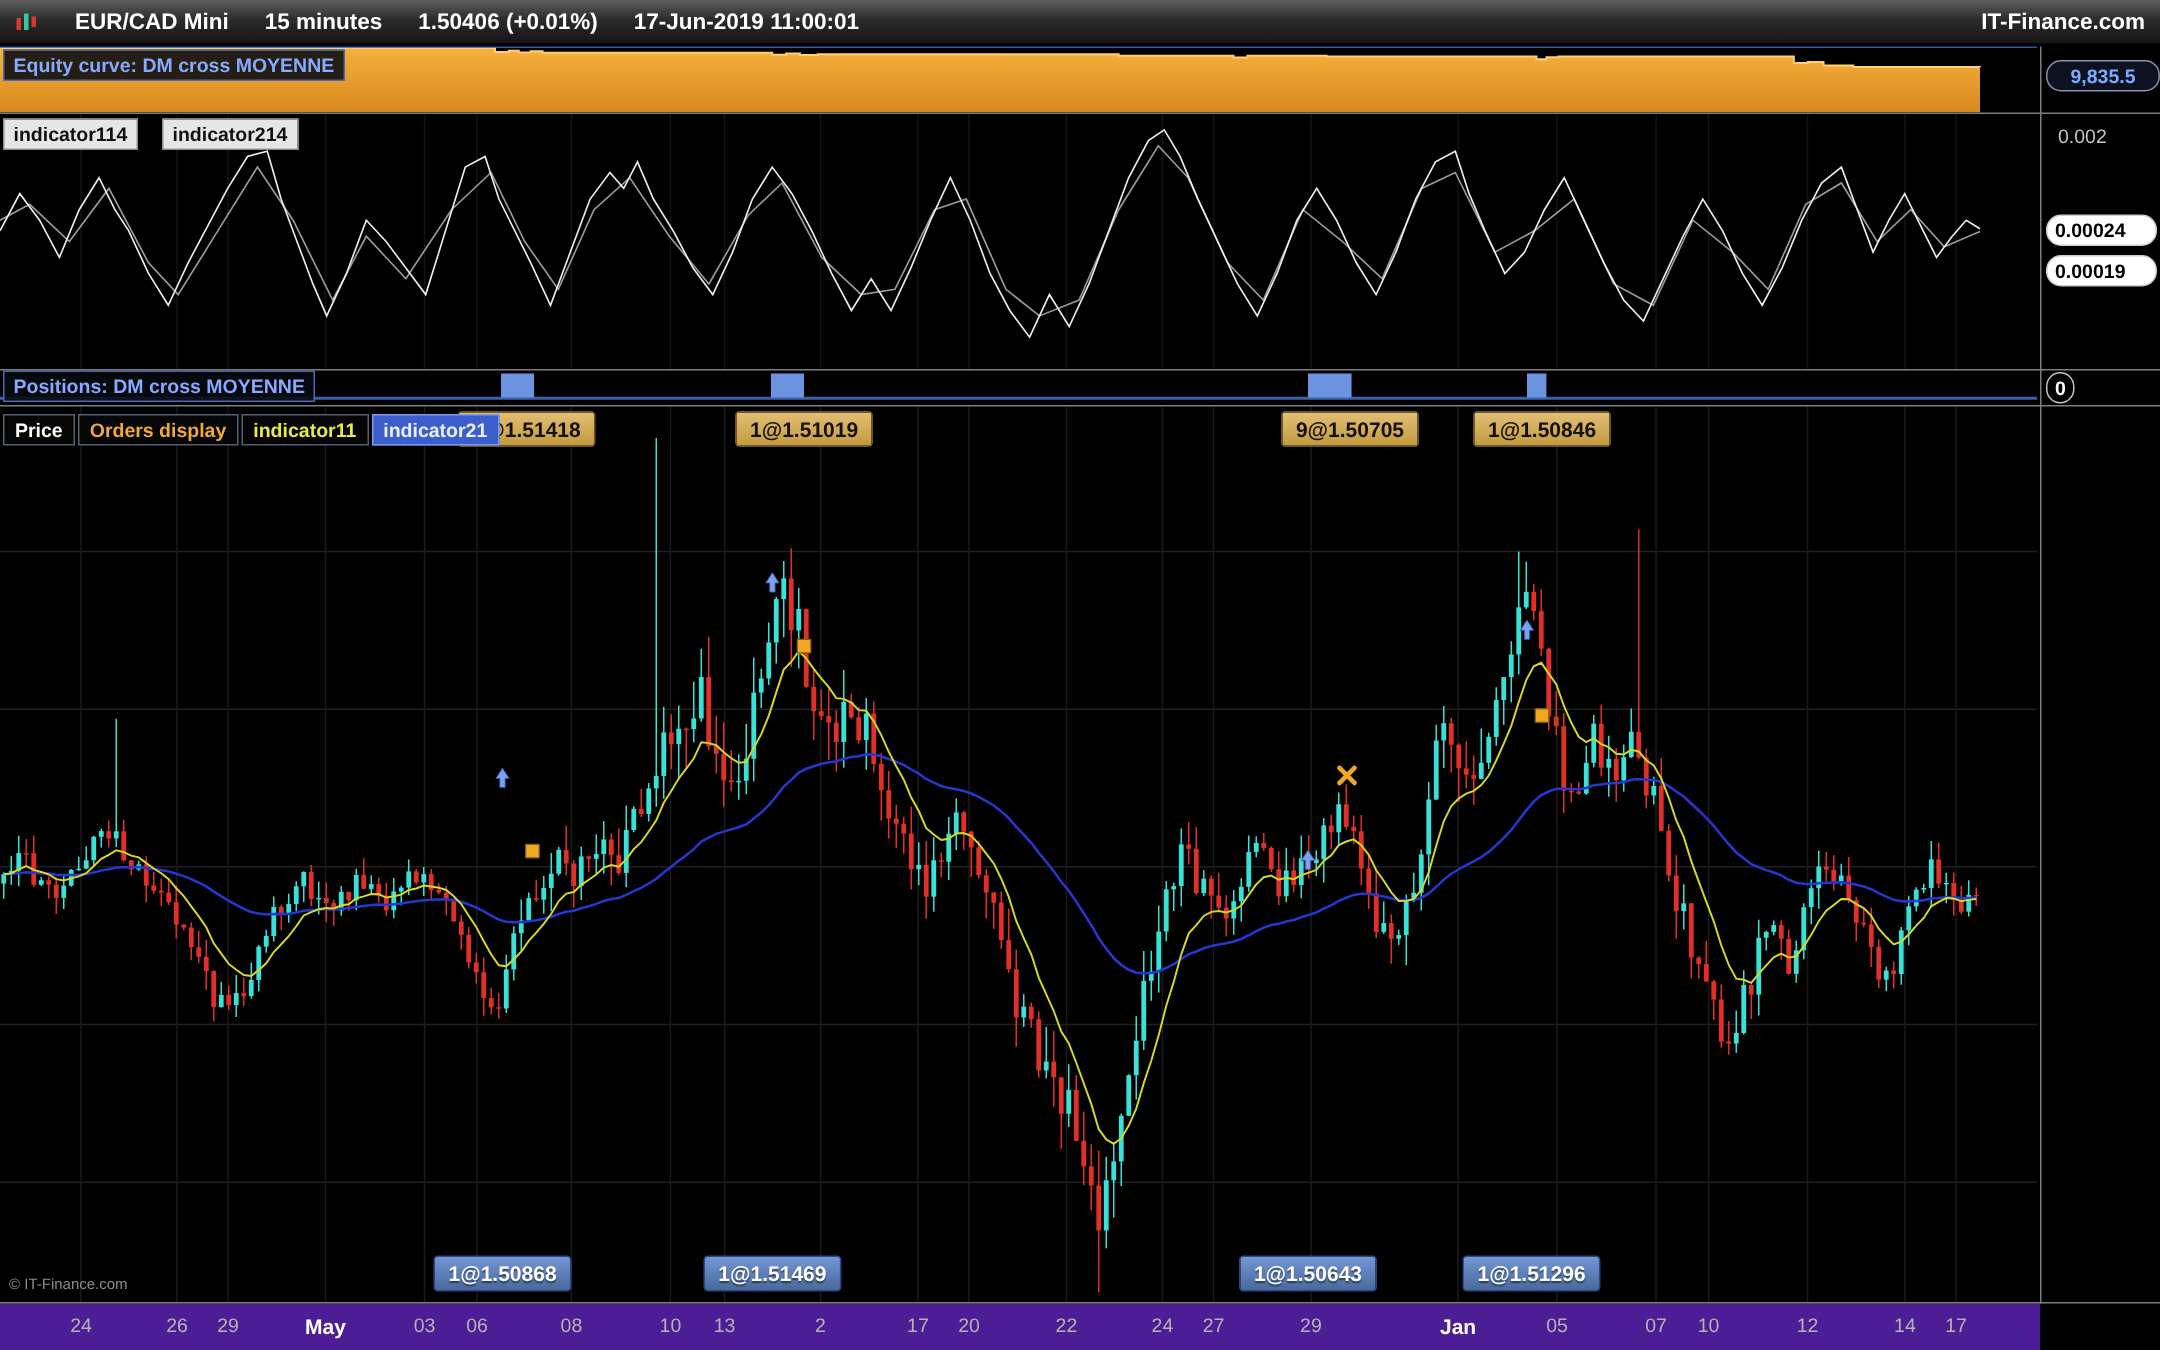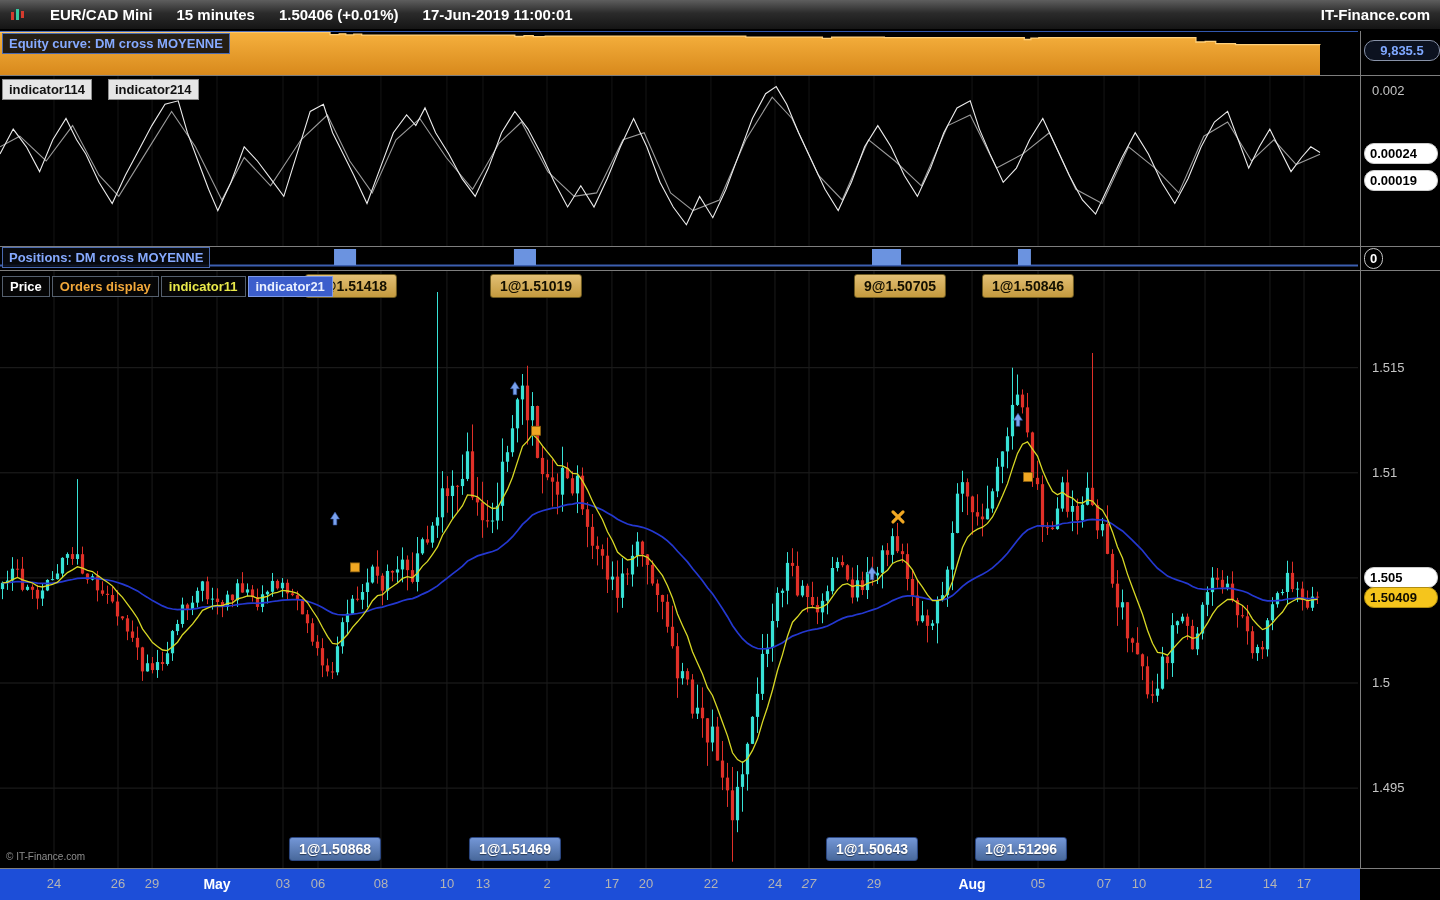--- a/index.html
+++ b/index.html
@@ -29,21 +29,21 @@
   .order-chip.amber{background:linear-gradient(#e2bf74,#c49a3e);color:#141000;border:1px solid #6e5a20;}
   .order-chip.blue{background:linear-gradient(#7396d6,#49699c);color:#fff;border:1px solid #2c4884;text-shadow:0 1px 1px rgba(0,0,0,.5);}
   
   .val-chip{position:absolute;font-weight:bold;font-size:13px;padding:2px 5px;white-space:nowrap;border-radius:10px;}
   .val-blue{color:#7fa8ff;background:#0c1220;border:1px solid #8892a8;}
   .val-white{color:#000;background:#fff;border:1px solid #ccc;width:62px;}
   .val-gold{color:#100c00;background:#f5c51c;border:1px solid #b08d10;width:62px;}
   .val-zero{color:#fff;background:transparent;border:1px solid #c4c4c4;}
   .tick-plain{position:absolute;left:10px;color:#c4c4c4;font-size:13px;}
   
-  #x-axis{position:absolute;left:0;top:869px;width:1360px;height:31px;background:#1d4ed8;}
+  #x-axis{position:absolute;left:0;top:869px;width:1360px;height:31px;background:#4c1d95;}
   .x-tick{position:absolute;top:7px;transform:translateX(-50%);color:#b4b4b4;font-size:13px;}
   .x-tick.bold{color:#fff;font-weight:bold;font-size:14px;}
   .watermark{position:absolute;left:6px;bottom:6px;color:#8d8d8d;font-size:10px;z-index:2;}
   .eq-topline{position:absolute;left:0;top:0;width:1358px;height:1px;background:#3a66cc;opacity:.85;z-index:2;}
 </style>
 </head>
 <body>
 
 <div id="app">
 
@@ -720,47 +720,39 @@
     <div class="watermark">© IT-Finance.com</div>
   <div class="order-chip amber" style="left: 351.12px; top: 3px;">1@1.51418</div>
       <div class="order-chip amber" style="left: 536.052px; top: 3px;">1@1.51019</div>
       <div class="order-chip amber" style="left: 899.976px; top: 3px;">9@1.50705</div>
       <div class="order-chip amber" style="left: 1028.02px; top: 3px;">1@1.50846</div>
       <div class="order-chip blue" style="left: 335.016px; top: 566px;">1@1.50868</div>
       <div class="order-chip blue" style="left: 514.932px; top: 566px;">1@1.51469</div>
       <div class="order-chip blue" style="left: 871.992px; top: 566px;">1@1.50643</div>
       <div class="order-chip blue" style="left: 1021.02px; top: 566px;">1@1.51296</div>
     </div>
-  <div class="ax" id="price-axis" style="top:271px;height:597px">
-      <div class="tick-plain" style="top: 88.6972px;">1.515</div>
-      <div class="tick-plain" style="top: 193.803px;">1.51</div>
-      <div class="val-chip val-white" style="left: 2px; top: 295.908px;">1.505</div>
-      <div class="tick-plain" style="top: 404.014px;">1.5</div>
-      <div class="tick-plain" style="top: 509.12px;">1.495</div>
-      <div class="val-chip val-gold" style="left: 2px; top: 316.038px;">1.50409</div>
-    </div>
 
   <div id="x-axis">
       <div class="x-tick" style="left: 53.988px;">24</div>
       <div class="x-tick" style="left: 118.008px;">26</div>
       <div class="x-tick" style="left: 152.064px;">29</div>
       <div class="x-tick bold" style="left: 217.008px;">May</div>
       <div class="x-tick" style="left: 283.008px;">03</div>
       <div class="x-tick" style="left: 317.988px;">06</div>
       <div class="x-tick" style="left: 380.952px;">08</div>
       <div class="x-tick" style="left: 446.952px;">10</div>
       <div class="x-tick" style="left: 482.988px;">13</div>
       <div class="x-tick" style="left: 547.008px;">2</div>
       <div class="x-tick" style="left: 611.952px;">17</div>
       <div class="x-tick" style="left: 646.008px;">20</div>
       <div class="x-tick" style="left: 710.952px;">22</div>
       <div class="x-tick" style="left: 774.972px;">24</div>
-      <div class="x-tick" style="left: 809.028px; font-style: italic;">27</div>
+      <div class="x-tick" style="left: 809.028px;">27</div>
       <div class="x-tick" style="left: 873.972px;">29</div>
-      <div class="x-tick bold" style="left: 972.048px;">Aug</div>
+      <div class="x-tick bold" style="left: 972.048px;">Jan</div>
       <div class="x-tick" style="left: 1038.05px;">05</div>
       <div class="x-tick" style="left: 1104.05px;">07</div>
       <div class="x-tick" style="left: 1139.03px;">10</div>
       <div class="x-tick" style="left: 1205.03px;">12</div>
       <div class="x-tick" style="left: 1269.97px;">14</div>
       <div class="x-tick" style="left: 1304.03px;">17</div>
     </div>
 
 </div>
 

